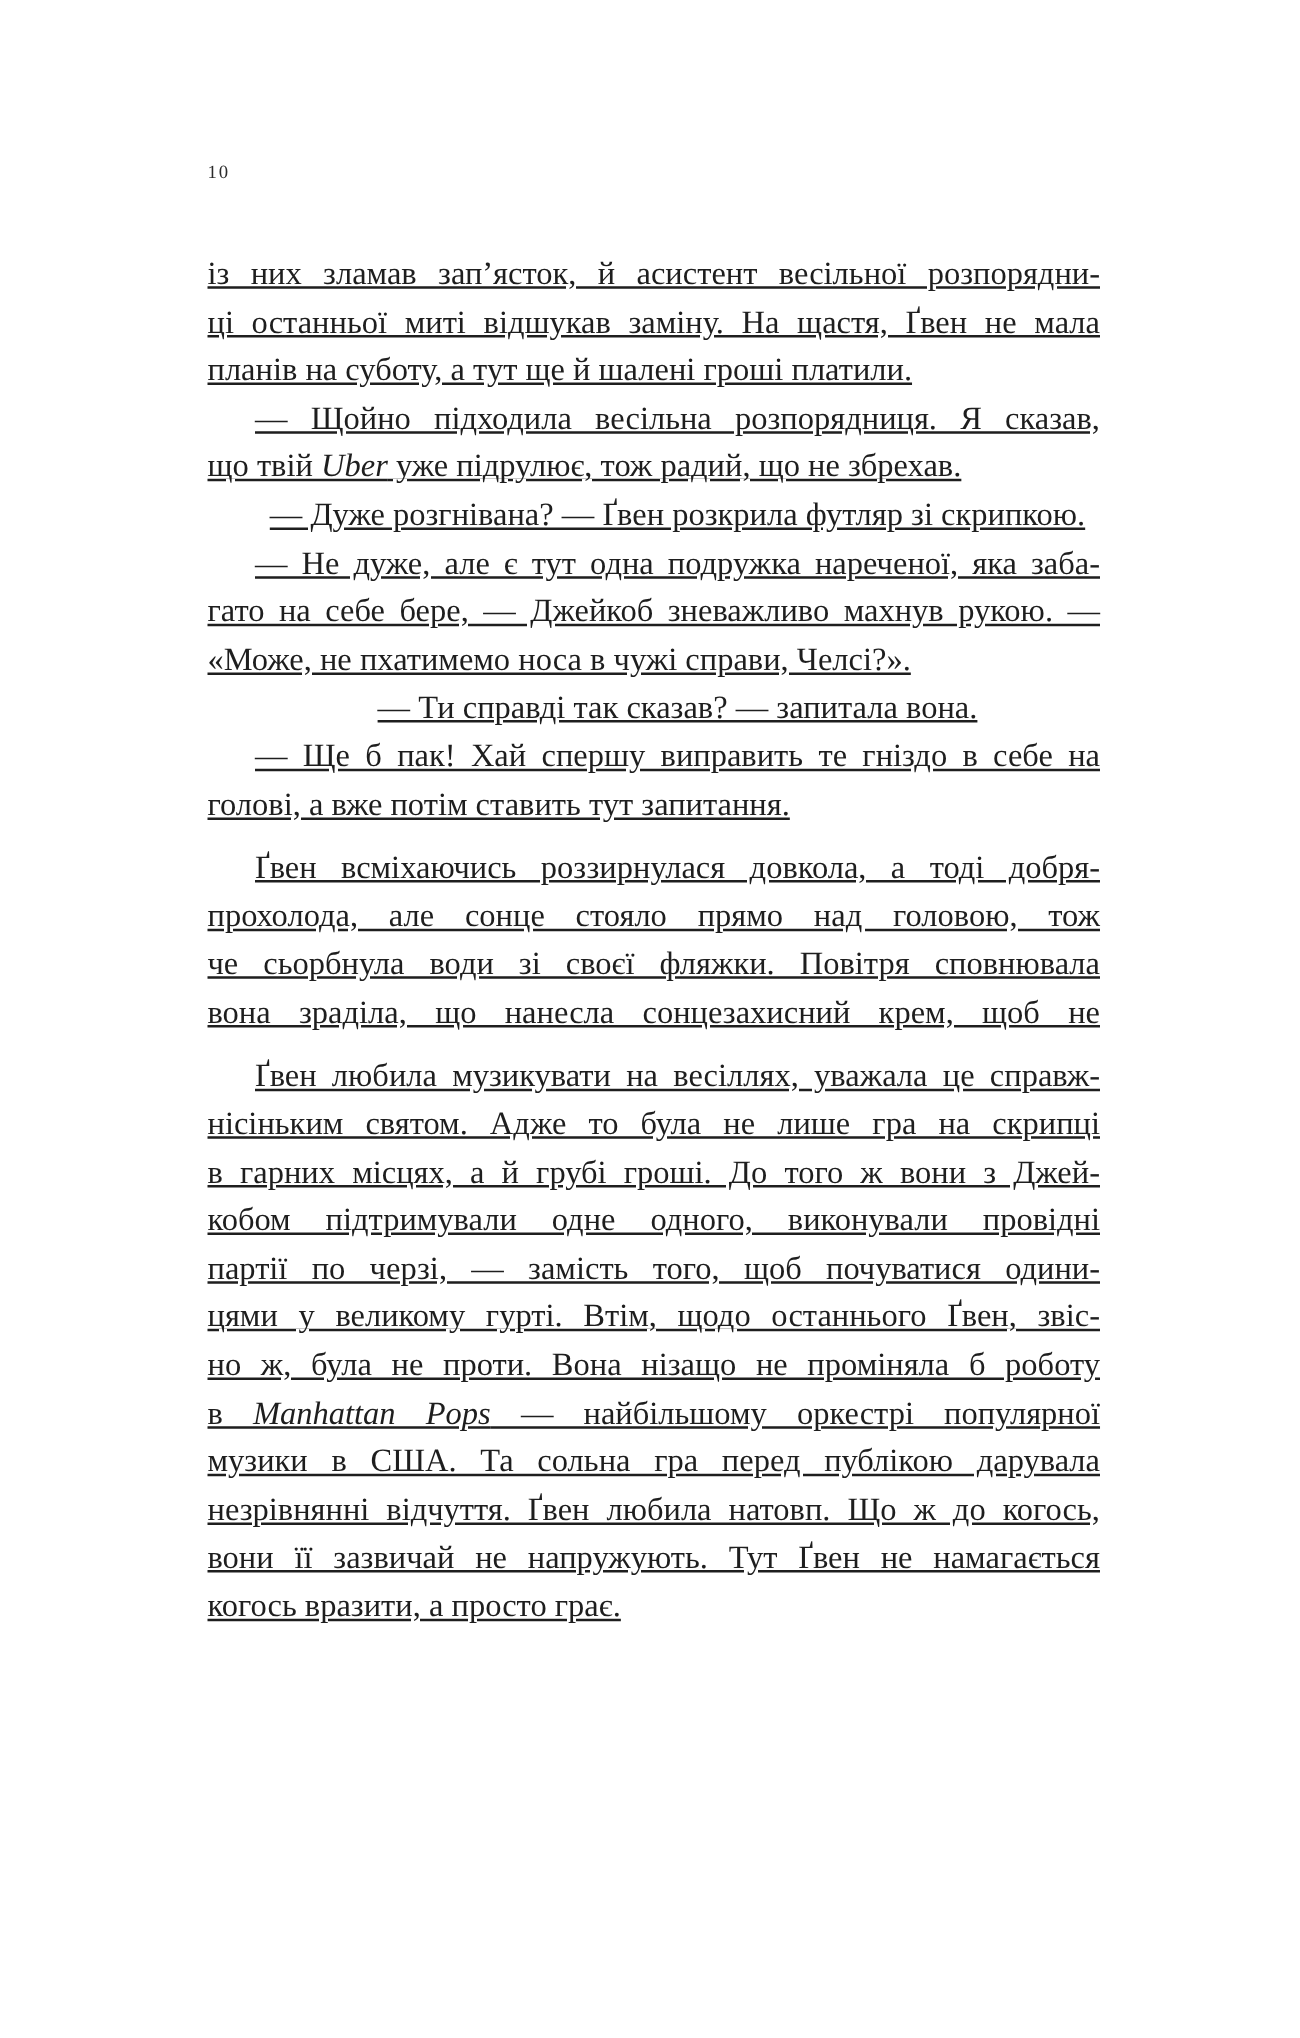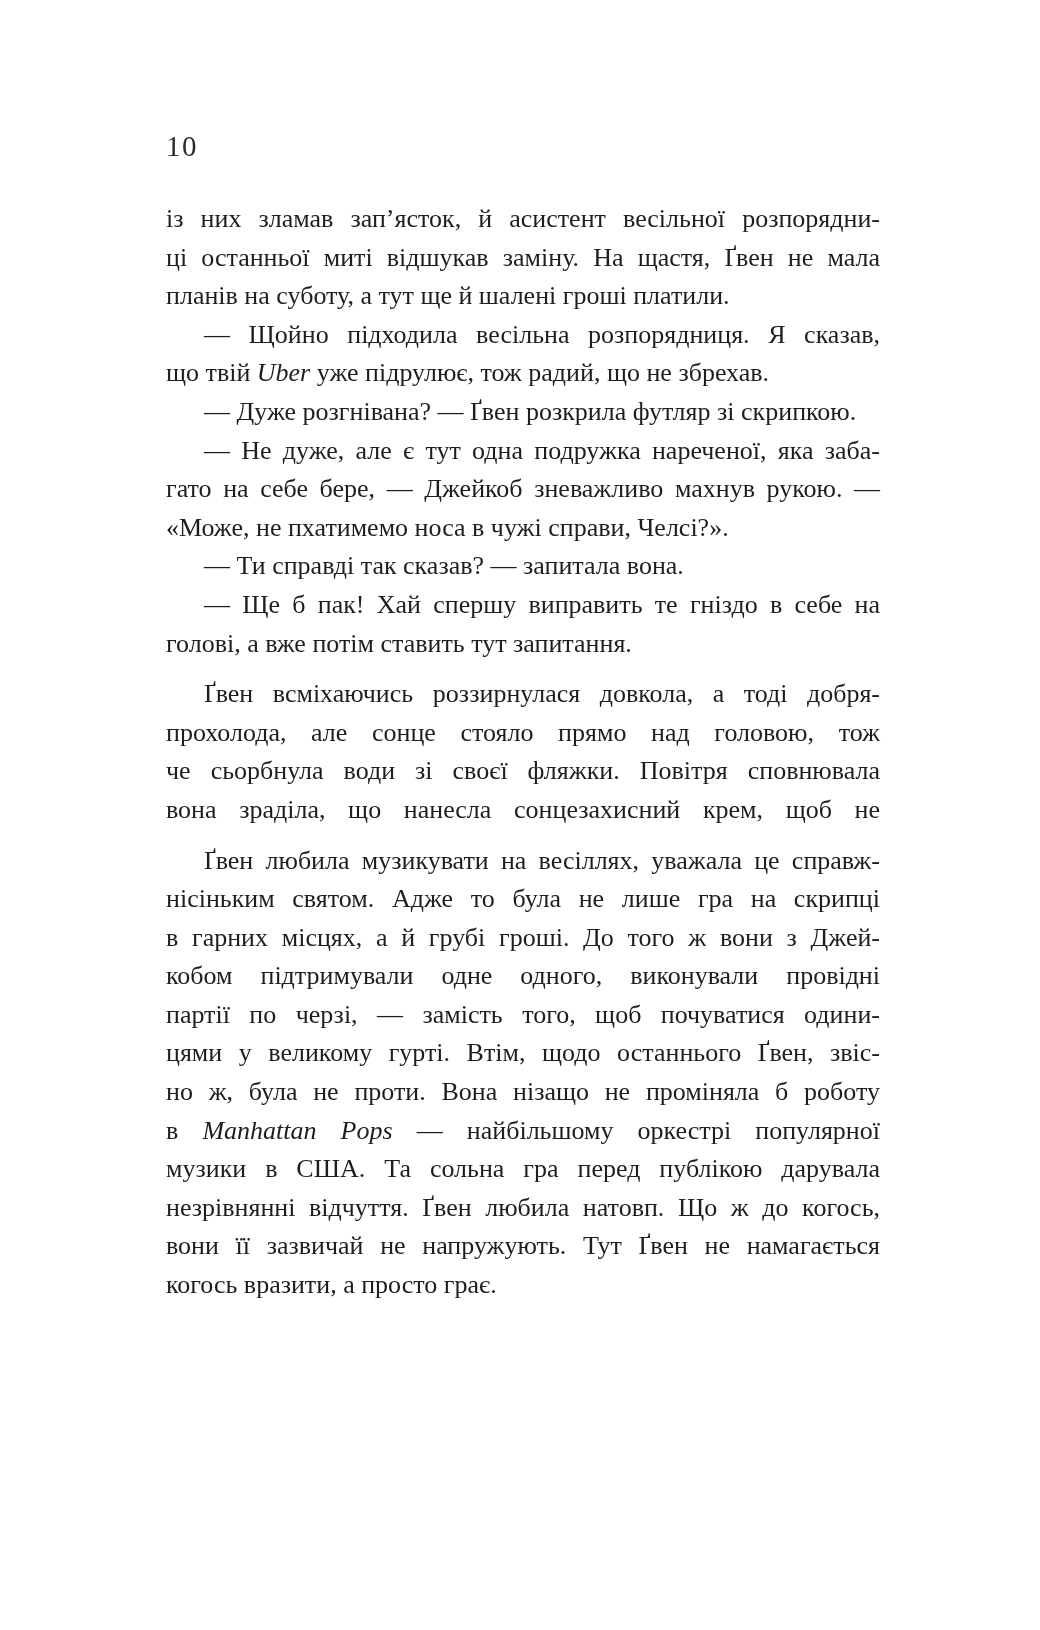--- a/index.html
+++ b/index.html
@@ -13,51 +13,53 @@
     height: 1630px;
     background: #ffffff;
     color: #1e1e1e;
     font-family: "Liberation Serif", "DejaVu Serif", serif;
     overflow: hidden;
   }
   .page-number {
     position: absolute;
     left: 166px;
     top: 130px;
-    font-size: 29px;
+    font-size: 15px;
     letter-spacing: 1.5px;
     color: #2a2a2a;
   }
   .text-block {
     position: absolute;
     left: 166px;
     top: 200px;
     width: 714px;
     font-size: 26px;
     line-height: 38.6px;
   }
   p.para {
     margin: 0;
     padding: 0;
+    text-decoration: underline;
   }
   p.para.sp {
     margin-top: 12px;
   }
   .ln {
     display: block;
   }
   .ln.j {
     text-align: justify;
     text-align-last: justify;
   }
   .ln.last {
     text-align: left;
   }
   p.ind .ln:first-child {
     text-indent: 38px;
+    text-align: center;
   }
   .it {
     font-style: italic;
   }
 </style>
 </head>
 <body>
 
 <div class="book-page">
 

